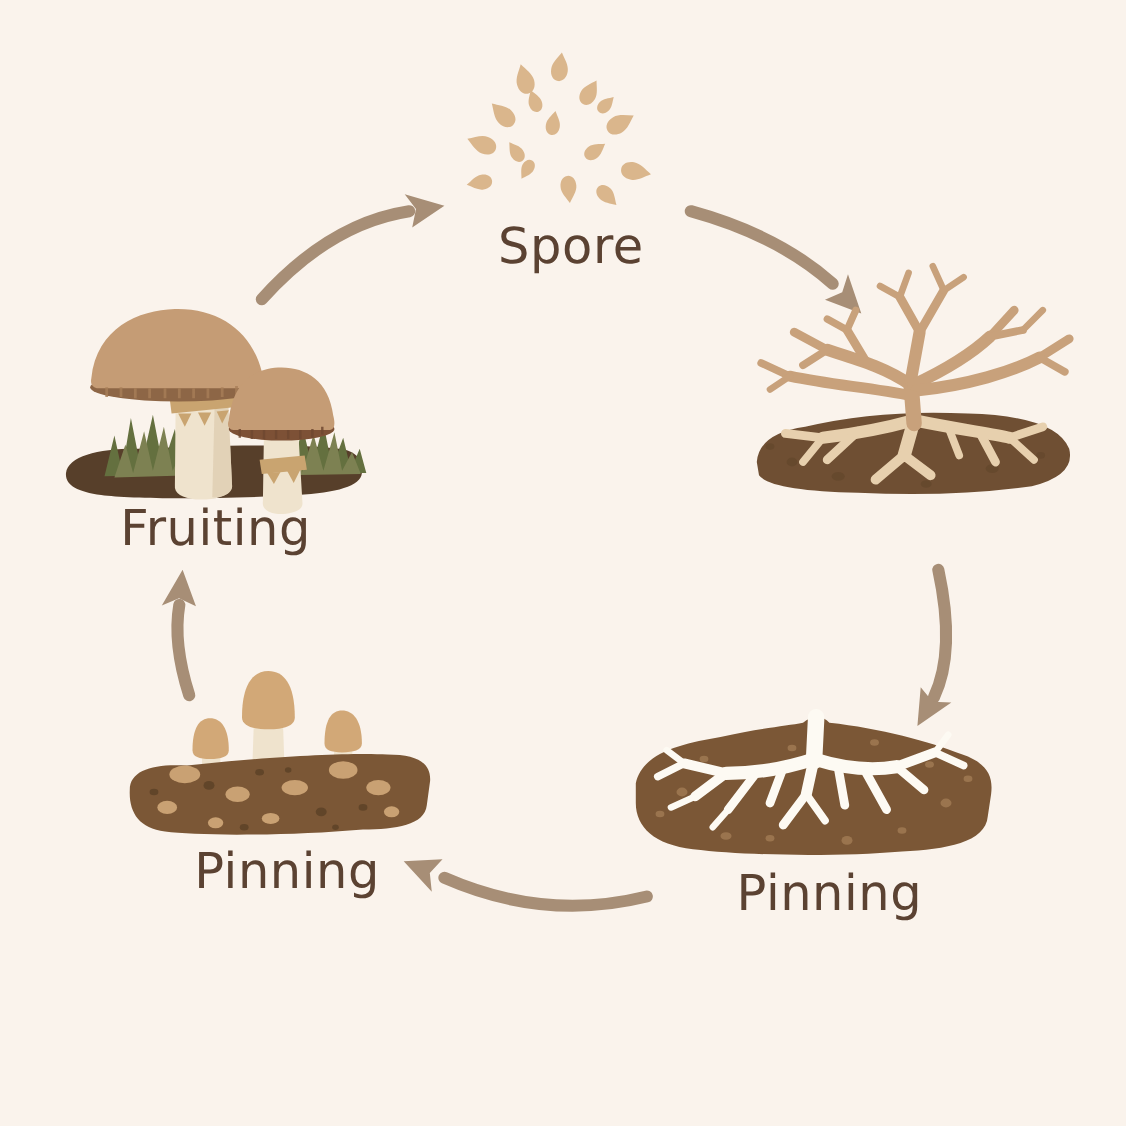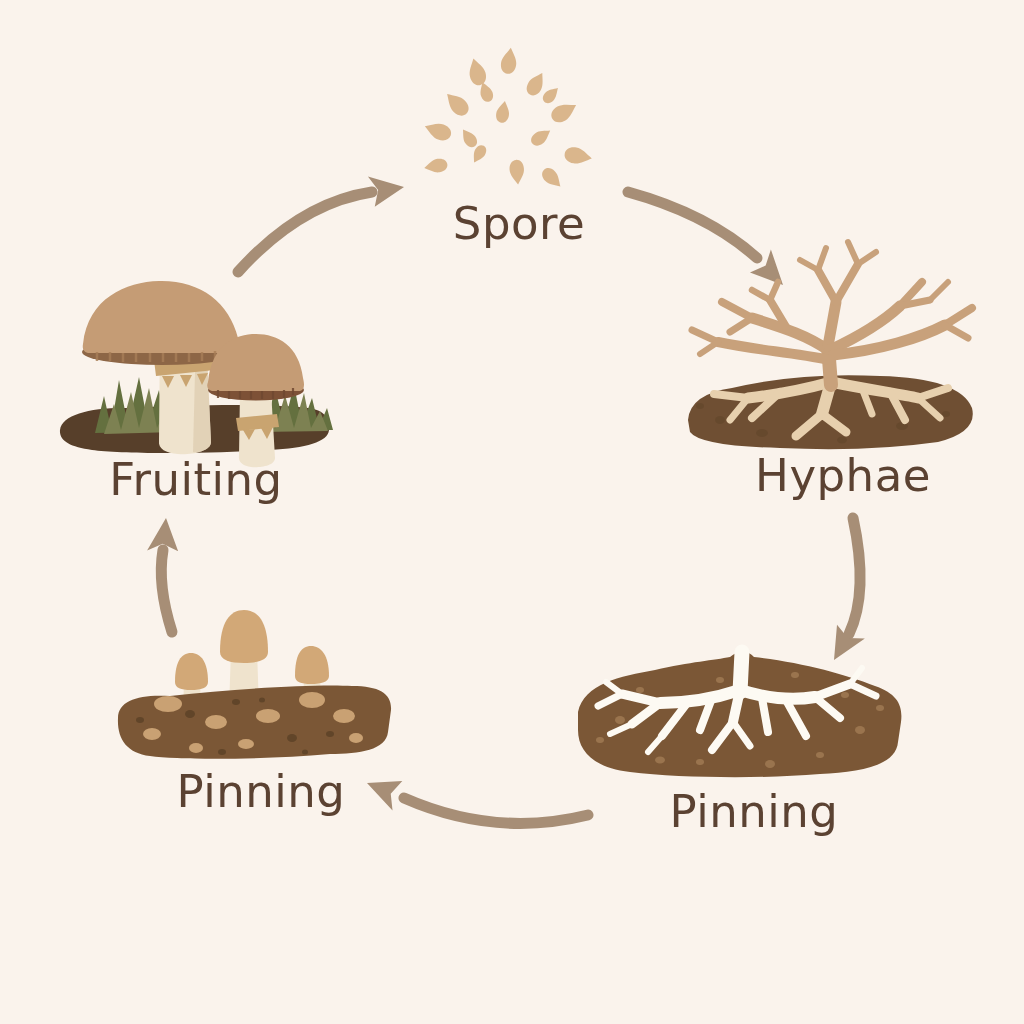--- a/index.html
+++ b/index.html
@@ -236,17 +236,16 @@
         <polygon points="243,430 249,440 255,429" fill="var(--c-ring)"></polygon>
         <polygon points="261,428 267,439 273,427" fill="var(--c-ring)"></polygon>
         <ellipse cx="256" cy="390" rx="48" ry="10.5" fill="var(--c-cap-underside-dark)"></ellipse>
         <path d="M208,382 C212,344 235,334 256,334 C278,334 299,346 303,378 C305,386 304,390 300,391 L212,391 C208,390 206,387 208,382 Z" fill="var(--c-cap)"></path>
         <path d="M218,390v8 M229,391v8 M240,391v8 M251,391v8 M262,391v8 M273,391v8 M284,390v8 M293,388v7" stroke="var(--c-tick-small)" stroke-width="2.2" fill="none" opacity="0.85"></path>
       </g>
     </g>
   </svg>
 
   <div class="stage-label lbl-spore">Spore</div>
-  <div class="stage-label lbl-hyphae">Hyphae</div>
   <div class="stage-label lbl-mycelium">Pinning</div>
   <div class="stage-label lbl-fruiting">Fruiting</div>
   <div class="stage-label lbl-pinning">Pinning</div>
 </div>
 
 </body></html>

